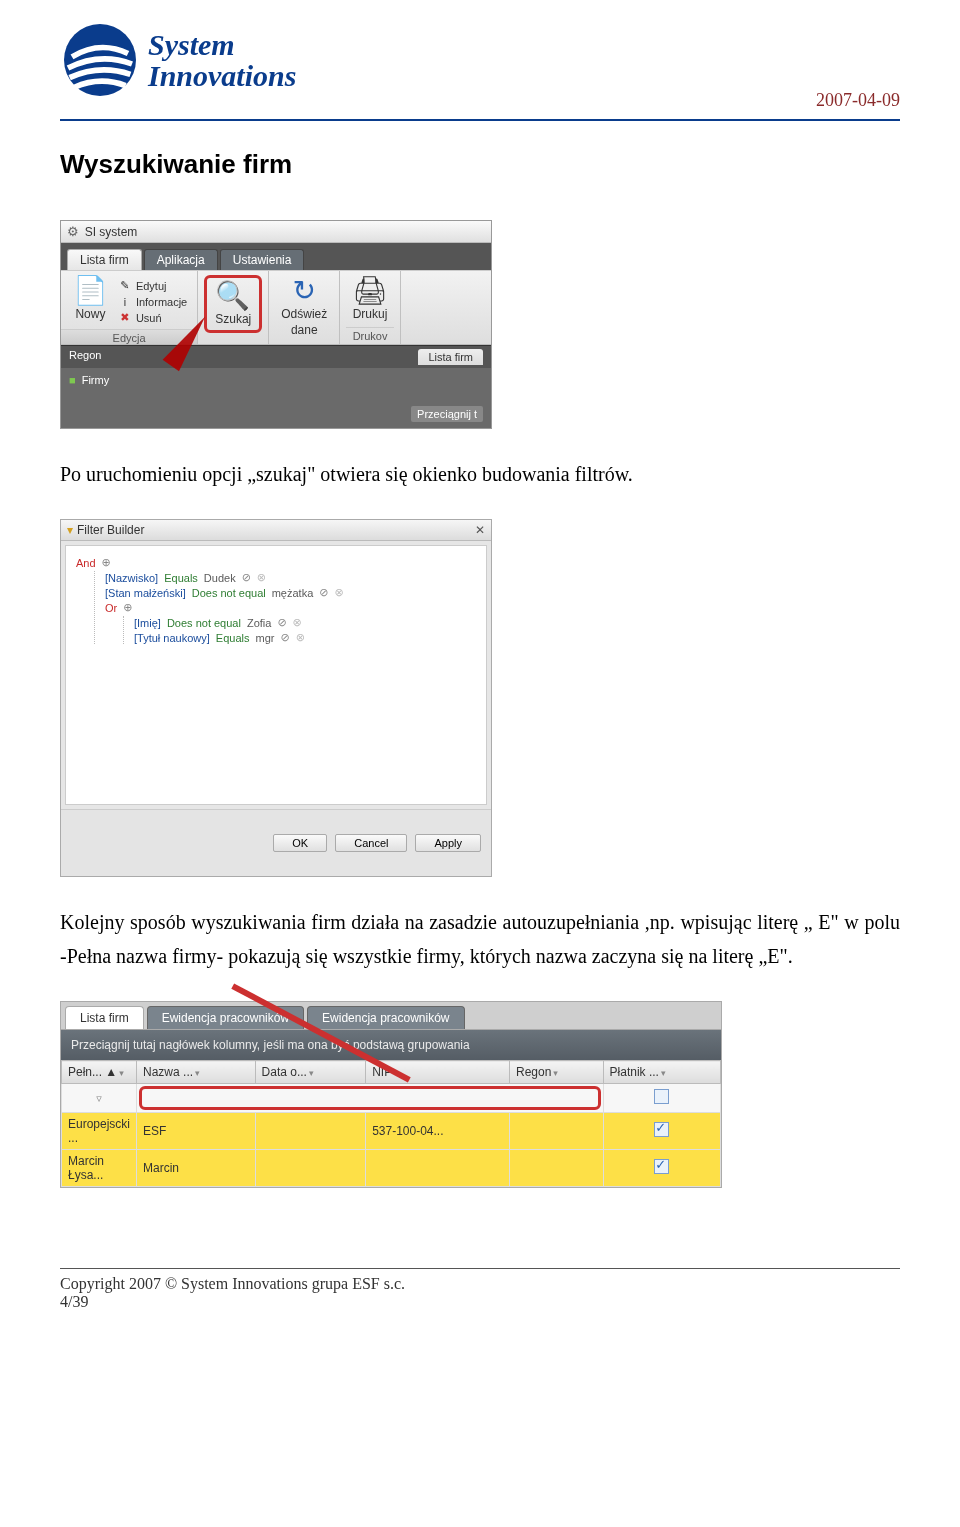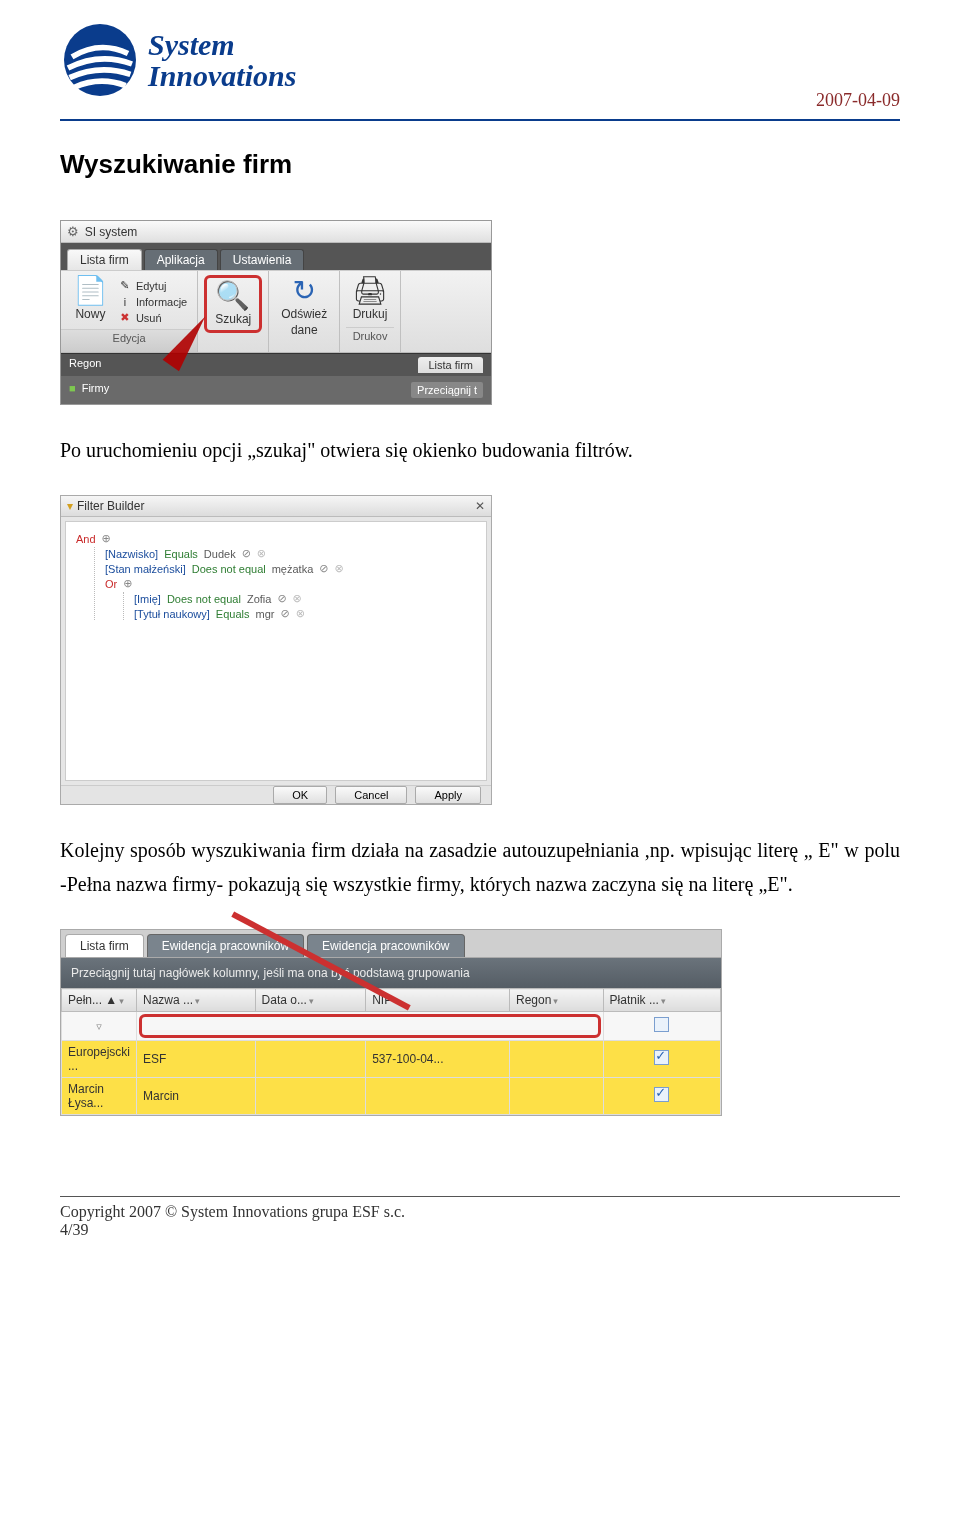--- a/index.html
+++ b/index.html
@@ -102,21 +102,21 @@
   }
   .ribbon-group {
     border-right:1px solid #c0c0c0;
     padding:4px 6px 2px 6px;
     text-align:center;
     position:relative;
   }
   .ribbon-group .label {
     font-size:11px;
     color:#555;
-    padding:2px 0 8px 0;
+    padding:2px 0 0 0;
     border-top:1px solid #ccc;
     margin-top:4px;
   }
   .rb-big {
     display:flex;
     flex-direction:column;
     align-items:center;
     gap:2px;
     padding:2px 6px;
     cursor:pointer;
@@ -195,21 +195,21 @@
   .fb-field { color:#1a4c9c;}
   .fb-op { color:#2e7d32;}
   .fb-val { color:#5a5a5a;}
   .fb-indent1 { margin-left:18px; border-left:1px dotted #bbb; padding-left:10px;}
   .fb-add { color:#888;}
   .fb-del { color:#bbb;}
   .ss2-buttons {
     display:flex;
     justify-content:flex-end;
     gap:8px;
-    padding:0 10px;
+    padding:24px 10px;
     background:#e4e4e4;
     border-top:1px solid #ccc;
   }
   .ss2-btn {
     background: linear-gradient(#fafafa,#e0e0e0);
     border:1px solid #aaa;
     border-radius:2px;
     padding:2px 18px;
     font-size:11px;
     cursor:pointer;
@@ -390,21 +390,21 @@
         <div class="label">Drukov</div>
       </div>
     </div>
     <div class="ss1-subbar">
       <span>Regon</span>
       <span class="ss1-subtab" style="color:#333;">Lista firm</span>
     </div>
     <div class="ss1-footarea">
       <span style="color:#7ec850;">■</span>
       <span style="flex:1;">Firmy</span>
-      <span style="background:#888;padding:2px 6px;border-radius:2px;">Przeciągnij t</span>
+      <span style="background:#888;padding:2px 6px;border-radius:2px;margin-top:32px;">Przeciągnij t</span>
     </div>
   </div>
 
   <p class="body">Po uruchomieniu opcji „szukaj" otwiera się okienko budowania filtrów.</p>
 
   <div class="ss2">
     <div class="ss2-titlebar">
       <span style="display:flex;align-items:center;gap:4px;">
         <span style="color:#d4a020;">▾</span>
         <span>Filter Builder</span>

